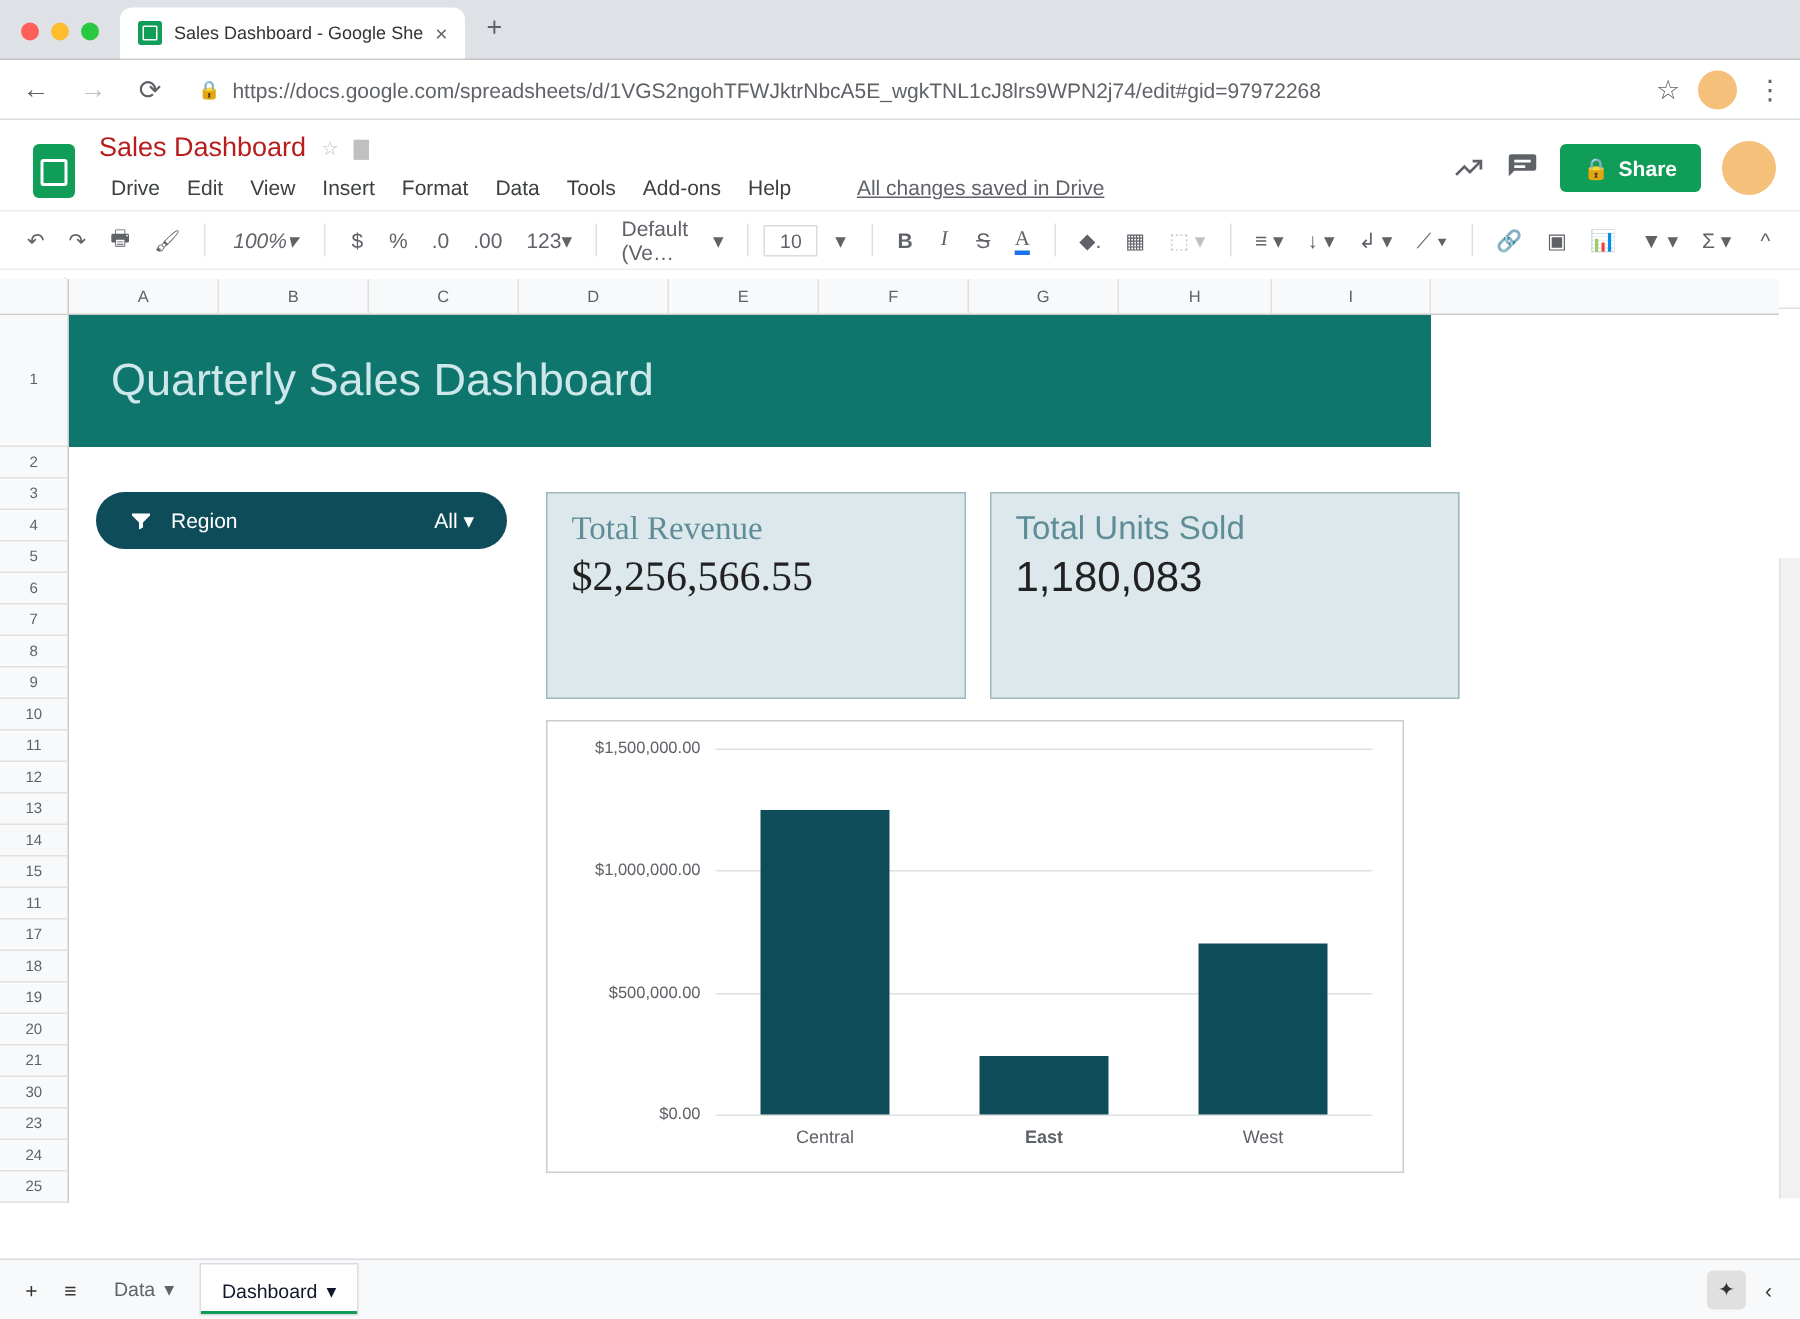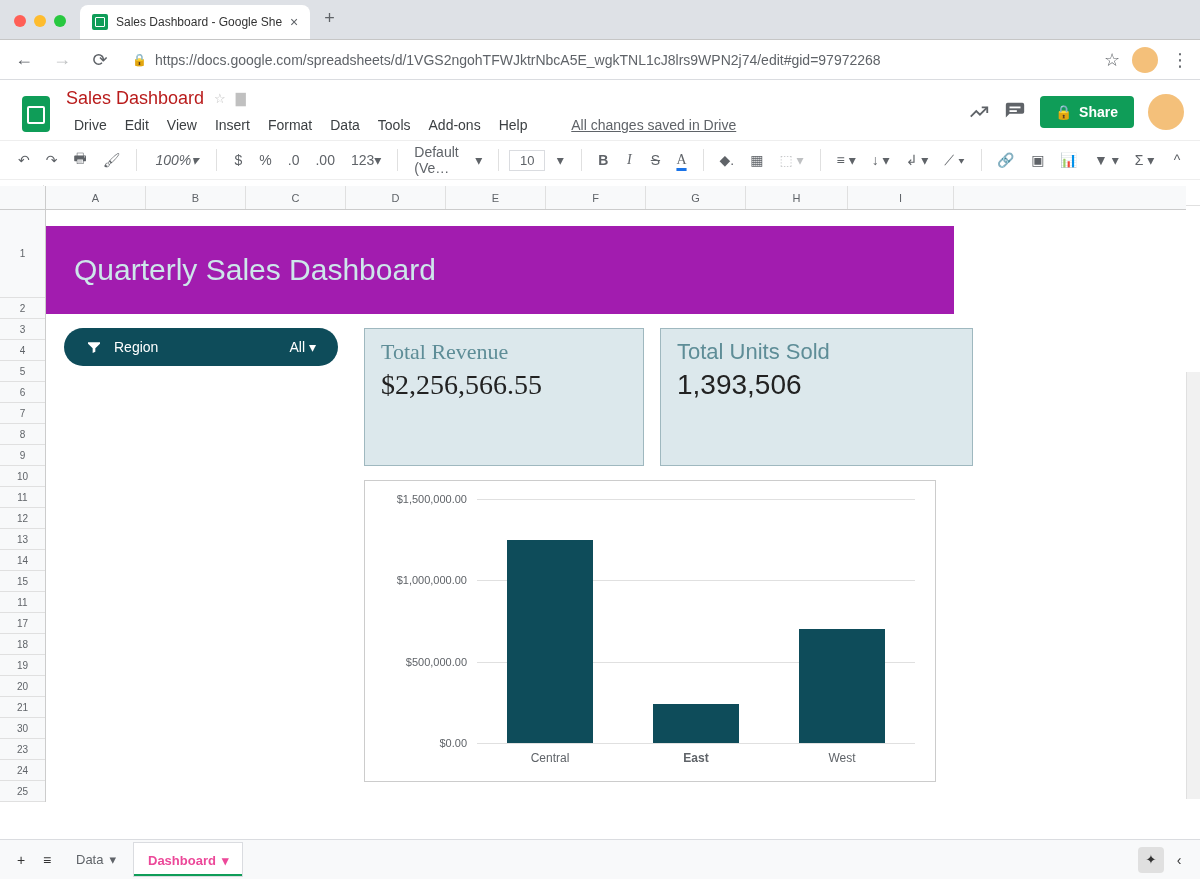--- a/index.html
+++ b/index.html
@@ -55,40 +55,40 @@
   .fx-input { flex:1; padding:0 6px;}
   
   .grid-wrap { position:absolute; top:186px; bottom:40px; left:0; right:0; display:flex;}
   .colheads { display:flex; height:24px; border-bottom:1px solid #ccc; background:#f8f9fa;}
   .sel-all { width:46px; border-right:1px solid #ccc; background:#f8f9fa;}
   .ch { flex:0 0 auto; text-align:center; font-size:11px; color:#5f6368; border-right:1px solid #e0e0e0; line-height:24px;}
   .rownums { width:46px; border-right:1px solid #ccc; background:#f8f9fa;}
   .rn { height:21px; font-size:10px; color:#5f6368; text-align:center; border-bottom:1px solid #e0e0e0; line-height:21px;}
   .rn.big { height:88px; line-height:88px;}
   .cells { position:relative; flex:1; background:#fff;}
-  .dash-title-band { position:absolute; left:0; top:16px; height:88px; background:#a21caf; display:flex; align-items:center; padding-left:28px; color:#cde7ea; font-size:30px; width:908px;}
+  .dash-title-band { position:absolute; left:0; top:0; height:88px; background:#0f766e; display:flex; align-items:center; padding-left:28px; color:#cde7ea; font-size:30px; width:908px;}
   .region-pill { position:absolute; left:18px; top:118px; width:274px; height:38px; background:#0e4c5a; color:#fff; border-radius:22px; display:flex; align-items:center; padding:0 22px; font-size:14px;}
   .region-pill .lbl { margin-left:12px;}
   .region-pill .val { margin-left:auto;}
   .kpi { position:absolute; top:118px; height:138px; background:#dce8ec; border:1px solid #9fb8bf; padding:10px 16px;}
   .kpi1 { left:318px; width:280px;font-family:Liberation Serif, serif;}
   .kpi2 { left:614px; width:313px;}
   .kpi-label { color:#5e8d97; font-size:22px;}
   .kpi-val { color:#222; font-size:28px; margin-top:4px;}
   .chartbox { position:absolute; left:318px; top:270px; width:572px; height:302px; border:1px solid #ccc; background:#fff;}
   .chart-inner { position:absolute; left:112px; right:20px; top:18px; bottom:38px;}
   .ygrid { position:absolute; left:0; right:0; height:1px; background:#e0e0e0;}
   .ytick { position:absolute; right:100%; transform:translate(-10px,-50%); font-size:11px; color:#5f6368; white-space:nowrap; text-align:right; width:90px;}
   .bar { position:absolute; bottom:0; width:86px; background:#0e4c5a;}
   .xlab { position:absolute; top:100%; transform:translate(-50%,8px); font-size:12px; color:#5f6368;}
   .right-scroll { position:absolute; right:0; top:186px; bottom:40px; width:14px; background:#f1f1f1; border-left:1px solid #e0e0e0;}
   
   .sheettabs { position:absolute; bottom:0; left:0; right:0; height:40px; border-top:1px solid #dadce0; background:#f8f9fa; display:flex; align-items:center; padding:0 10px; gap:4px;}
   .stab { padding: 8px 14px; font-size:13px; color:#5f6368; display:flex; align-items:center; gap:6px;}
-  .stab.active { color:#ec4899; font-weight:bold; background:#fff; border-top:2px solid transparent; box-shadow: inset 0 -2px 0 #0f9d58, 0 0 0 1px #dadce0;}
+  .stab.active { color:#0f172a; font-weight:normal; background:#fff; border-top:2px solid transparent; box-shadow: inset 0 -2px 0 #0f9d58, 0 0 0 1px #dadce0;}
   .sheettabs .spacer { flex:1;}
   .explore { width:26px; height:26px; background:#e0e0e0; border-radius:4px; display:flex; align-items:center;justify-content:center;}
   svg { display:block;}
 </style>
 </head>
 <body>
 
 <div class="chrome">
   <div class="traffic">
     <div class="dot r"></div>
@@ -260,21 +260,21 @@
             </svg>
           <span class="lbl">Region</span>
           <span class="val"><span>All</span> ▾</span>
         </div>
         <div class="kpi kpi1">
           <div class="kpi-label">Total Revenue</div>
           <div class="kpi-val">$2,256,566.55</div>
         </div>
         <div class="kpi kpi2">
           <div class="kpi-label">Total Units Sold</div>
-          <div class="kpi-val">1,393,506</div>
+          <div class="kpi-val">1,180,083</div>
         </div>
         <div class="chartbox">
           <div class="chart-inner" id="chart-inner">
               <div class="ygrid" style="top: 100%;"></div>
               <div class="ytick" style="top: 100%;">$0.00</div>
               <div class="ygrid" style="top: 66.6667%;"></div>
               <div class="ytick" style="top: 66.6667%;">$500,000.00</div>
               <div class="ygrid" style="top: 33.3333%;"></div>
               <div class="ytick" style="top: 33.3333%;">$1,000,000.00</div>
               <div class="ygrid" style="top: 0%;"></div>

